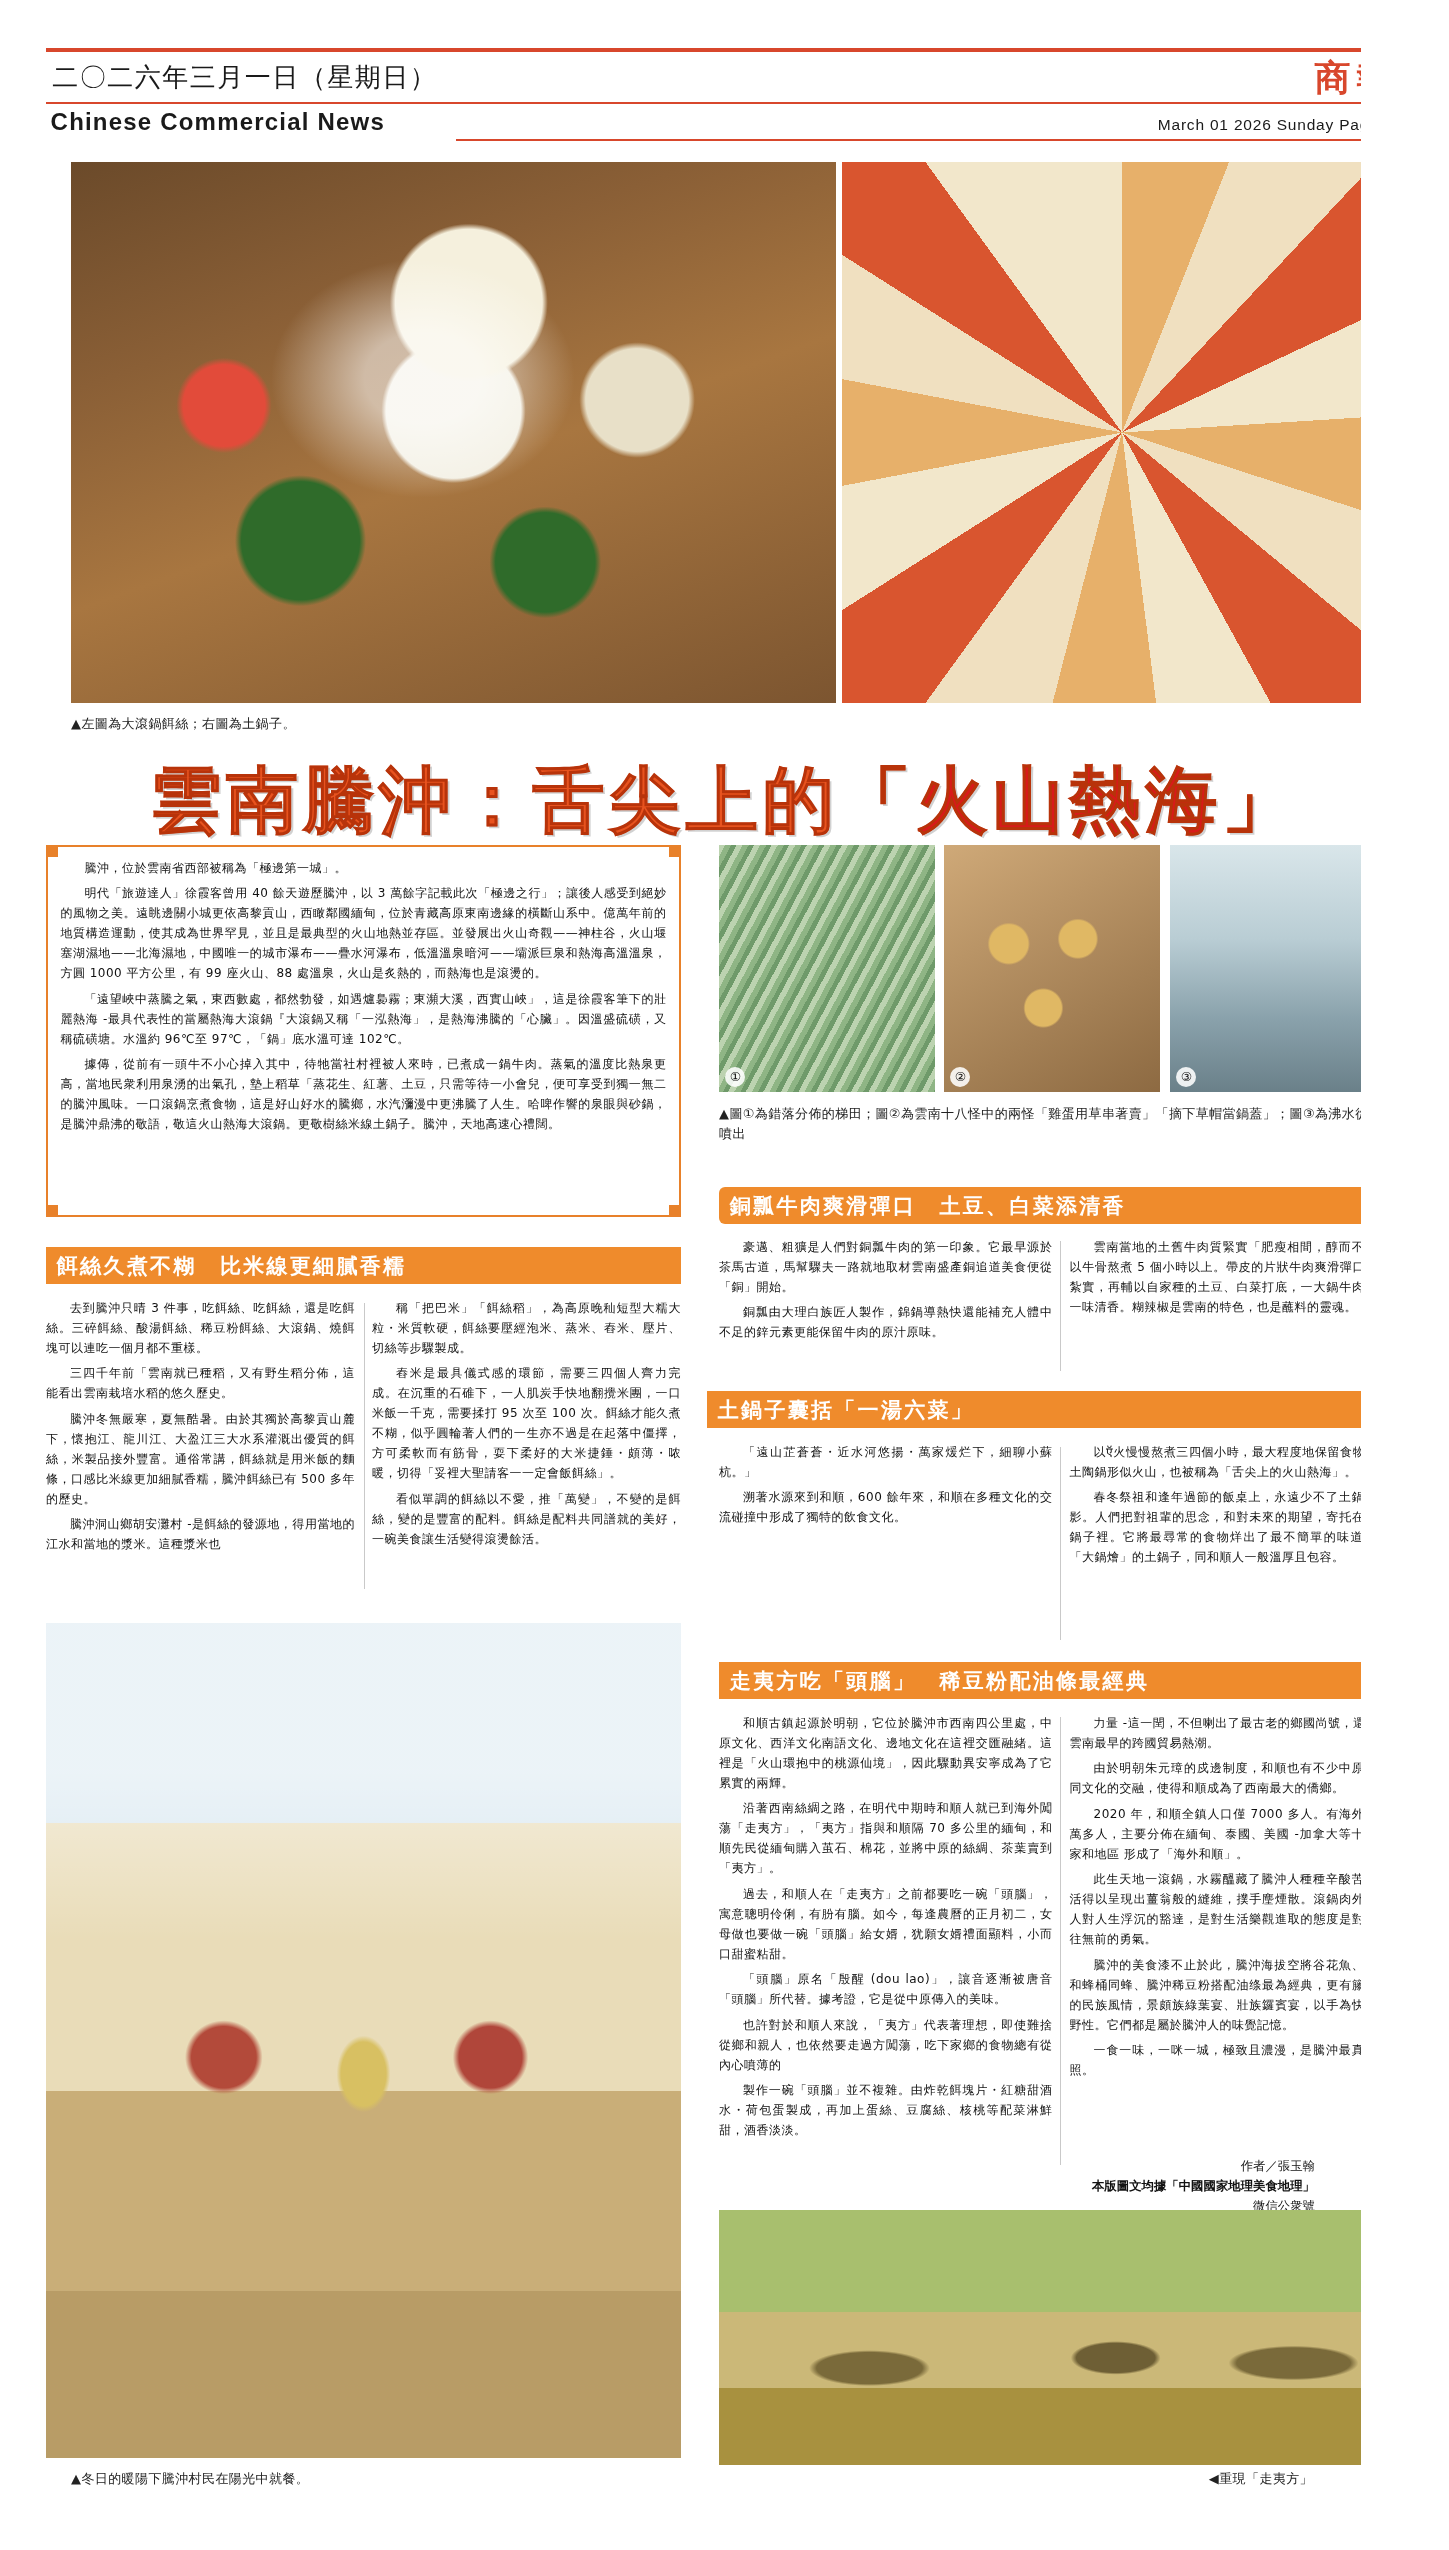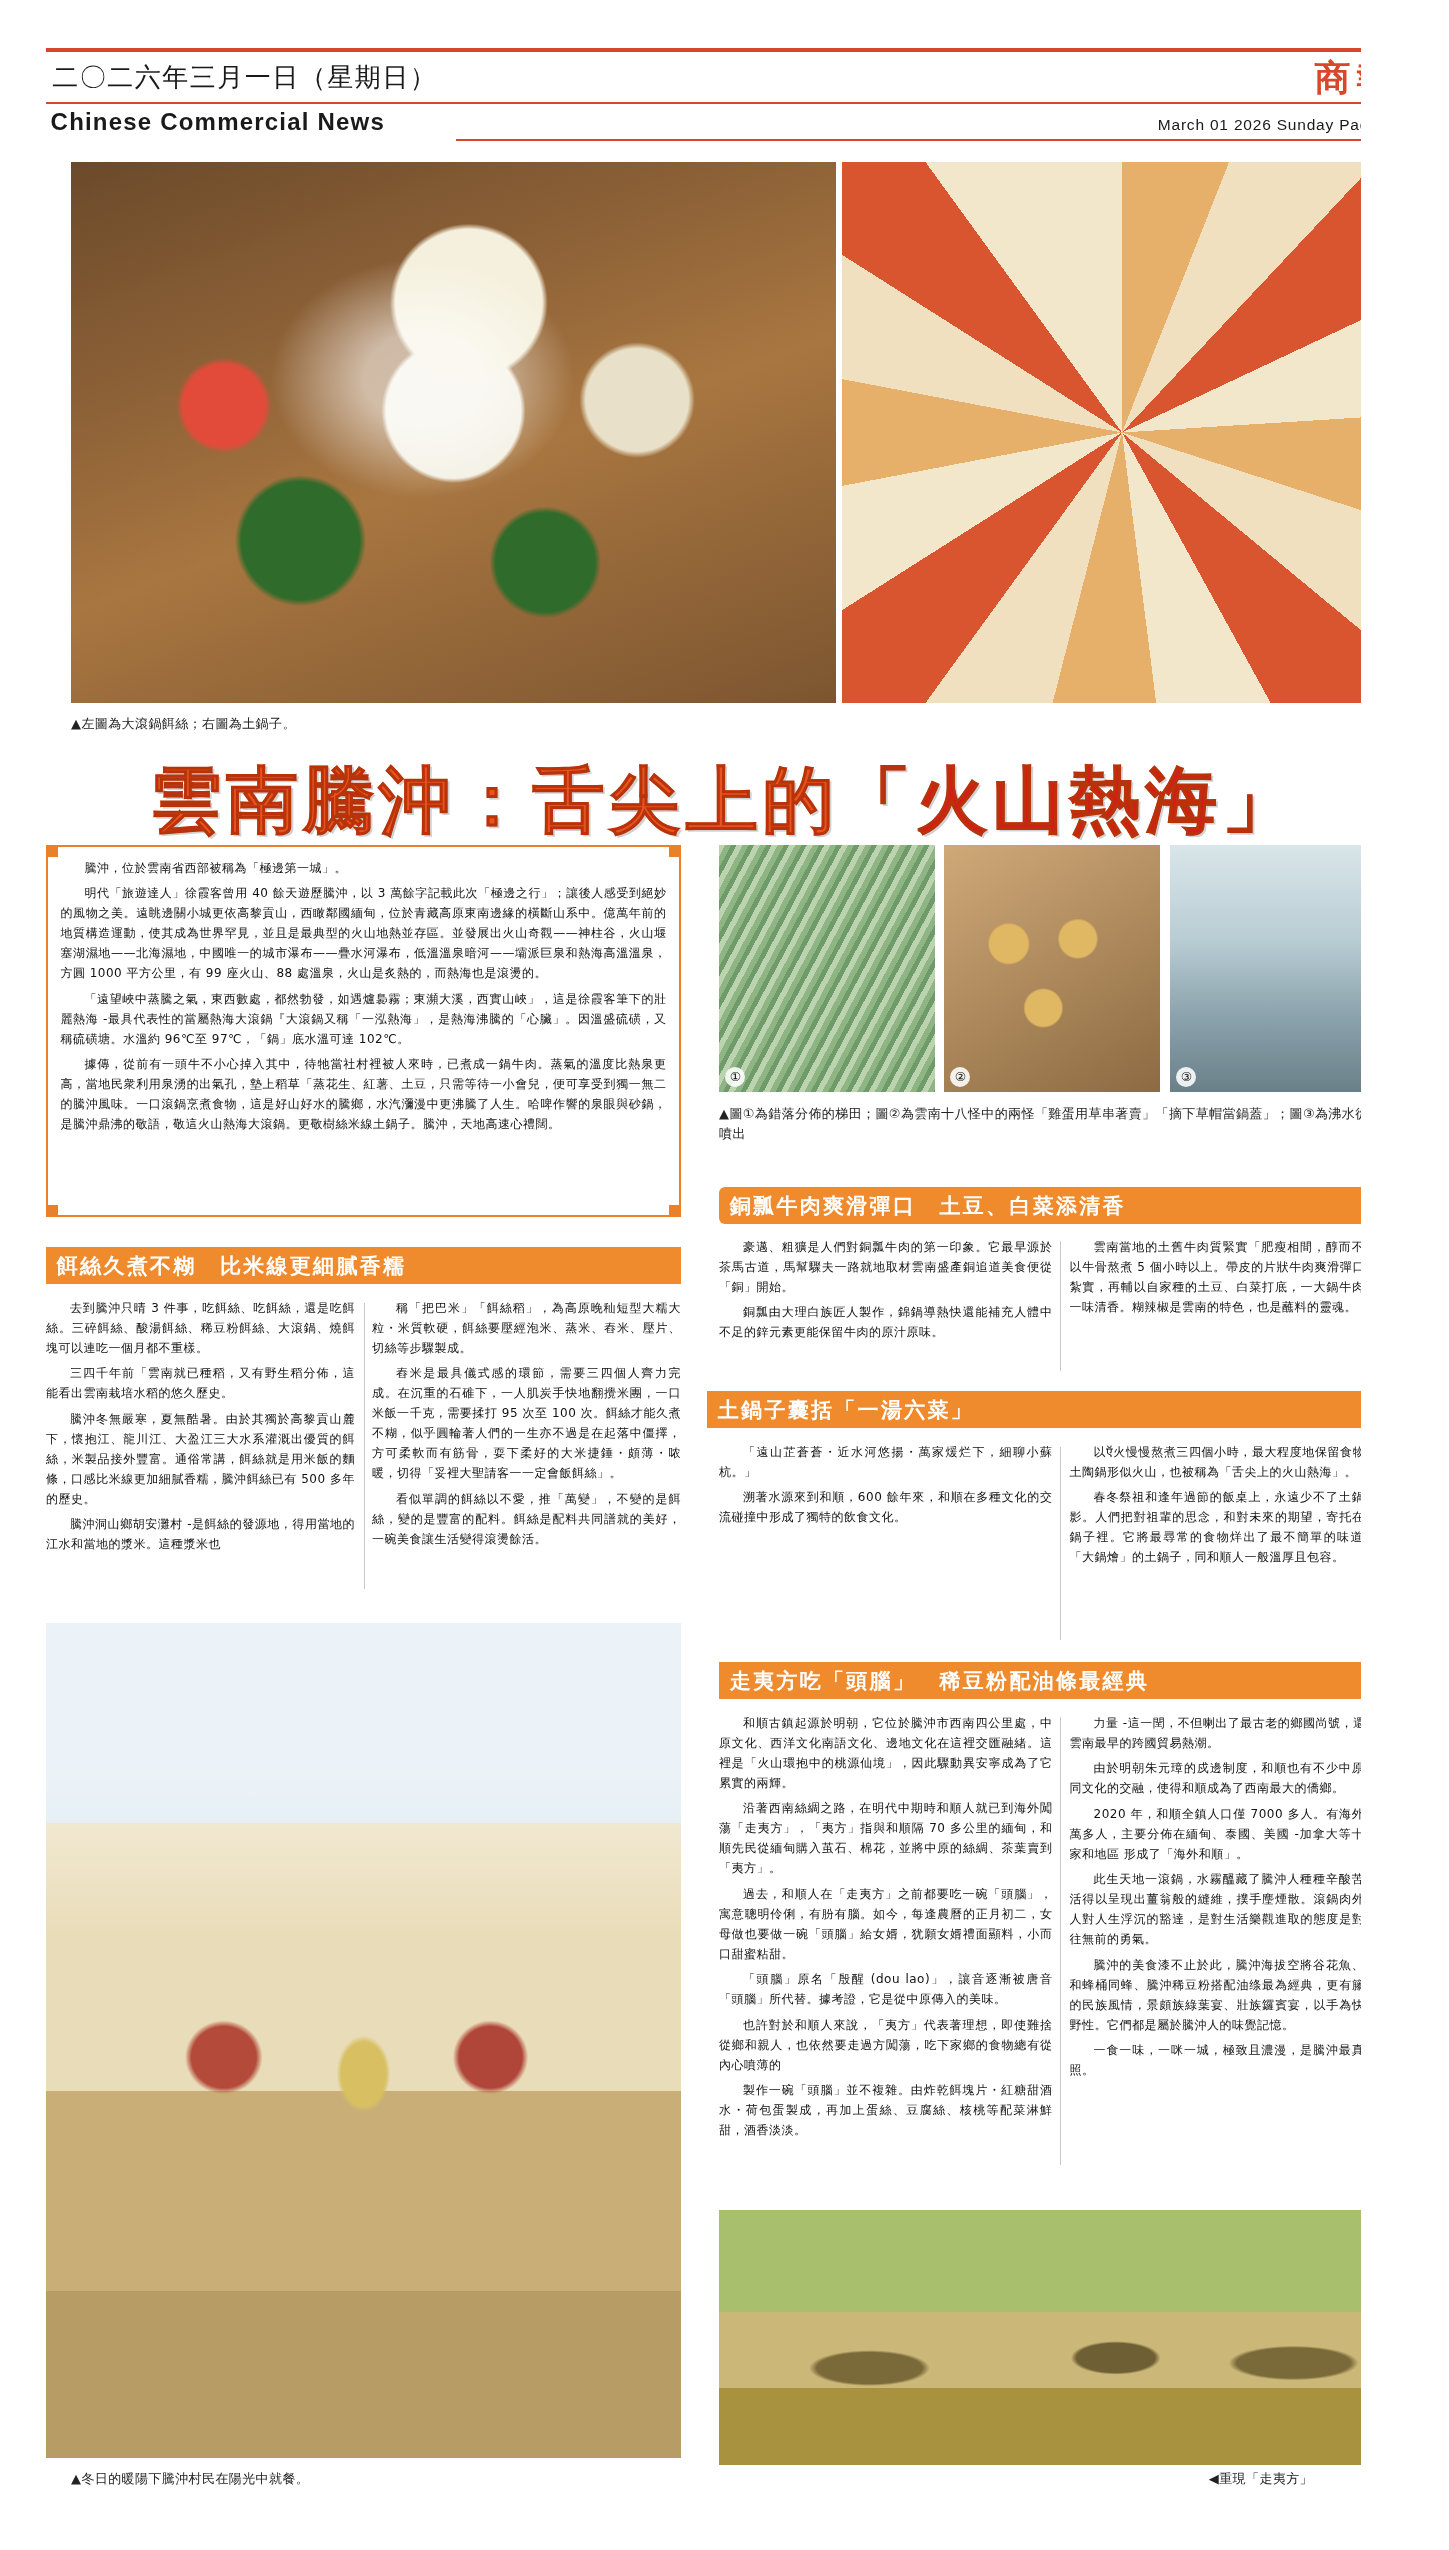--- a/index.html
+++ b/index.html
@@ -361,20 +361,25 @@
       <p>力量 -這一閏，不但喇出了最古老的鄉國尚號，還燒起了雲南最早的跨國貿易熱潮。</p>
       <p>由於明朝朱元璋的戍邊制度，和順也有不少中原移民不同文化的交融，使得和順成為了西南最大的僑鄉。</p>
       <p>2020 年，和順全鎮人口僅 7000 多人。有海外華僑 3 萬多人，主要分佈在緬甸、泰國、美國 -加拿大等十餘個國家和地區 形成了「海外和順」。</p>
       <p>此生天地一滾鍋，水霧醞藏了騰沖人種種辛酸苦辣，生活得以呈現出薑翁般的縫維，撲手麈煙散。滾鍋肉外是騰沖人對人生浮沉的豁達，是對生活樂觀進取的態度是對未知一往無前的勇氣。</p>
       <p>騰沖的美食漆不止於此，騰沖海拔空將谷花魚、棕包米和蜂桶同蜂、騰沖稀豆粉搭配油绦最為經典，更有籐沖一見的民族風情，景頗族綠葉宴、壯族鑼賓宴，以手為快，自然野性。它們都是屬於騰沖人的味覺記憶。</p>
       <p>一食一味，一咪一城，極致且濃漫，是騰沖最真實的寫照。</p>
     </div>
   </div>
   <div class="vrule" style="left:1060px; top:1717px; height:448px;"></div>
 
+  <div class="byline" style="right:46px; top:2156px; width:325px;">
+    <div>作者／張玉翰</div>
+    <div style="font-weight:bold;">本版圖文均據「中國國家地理美食地理」</div>
+    <div>微信公衆號</div>
+  </div>
 
   <div class="photo village" style="left:46px; top:1623px; width:635px; height:835px;">
     <div class="ph-inner" style="
         background:
           linear-gradient(180deg, rgba(255,255,255,0.5) 0 18%, rgba(255,255,255,0) 38%),
           radial-gradient(ellipse at 28% 52%, #b34a3a 0 5%, rgba(0,0,0,0) 6%),
           radial-gradient(ellipse at 50% 54%, #d8c062 0 5%, rgba(0,0,0,0) 6%),
           radial-gradient(ellipse at 70% 52%, #b0463a 0 5%, rgba(0,0,0,0) 6%),
           linear-gradient(180deg, #d8e7f0 0 24%, #e9dcb8 24% 56%, #c9ae78 56% 80%, #b89c66 80% 100%);">
     </div>

